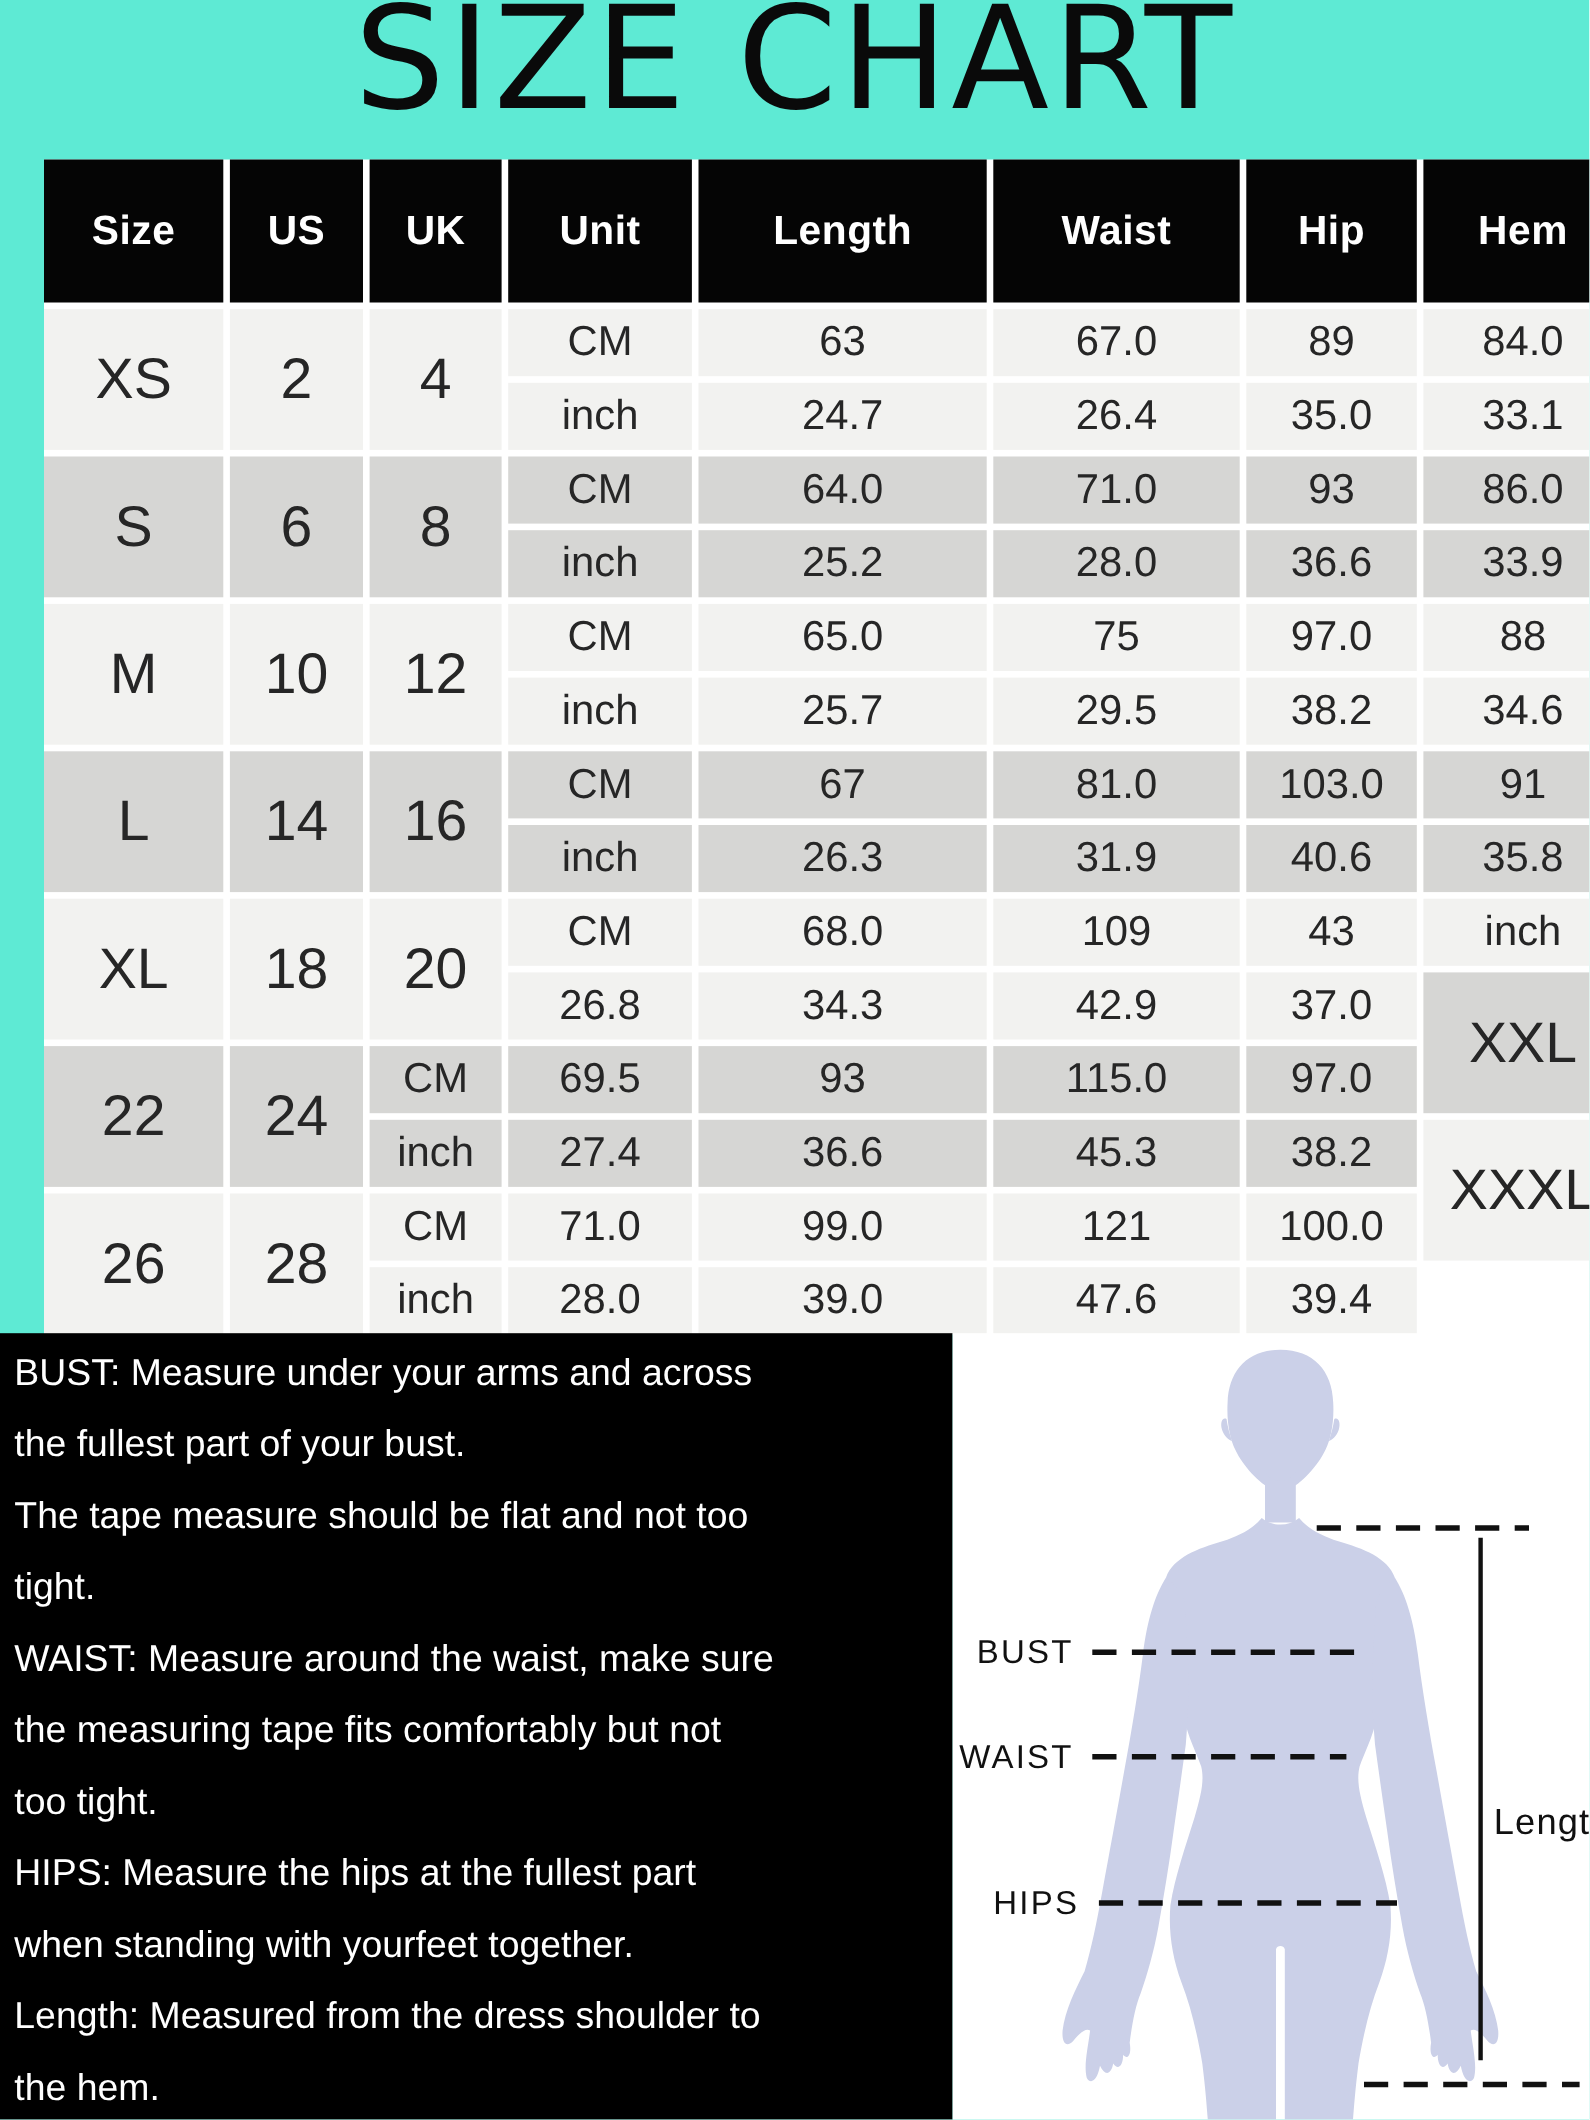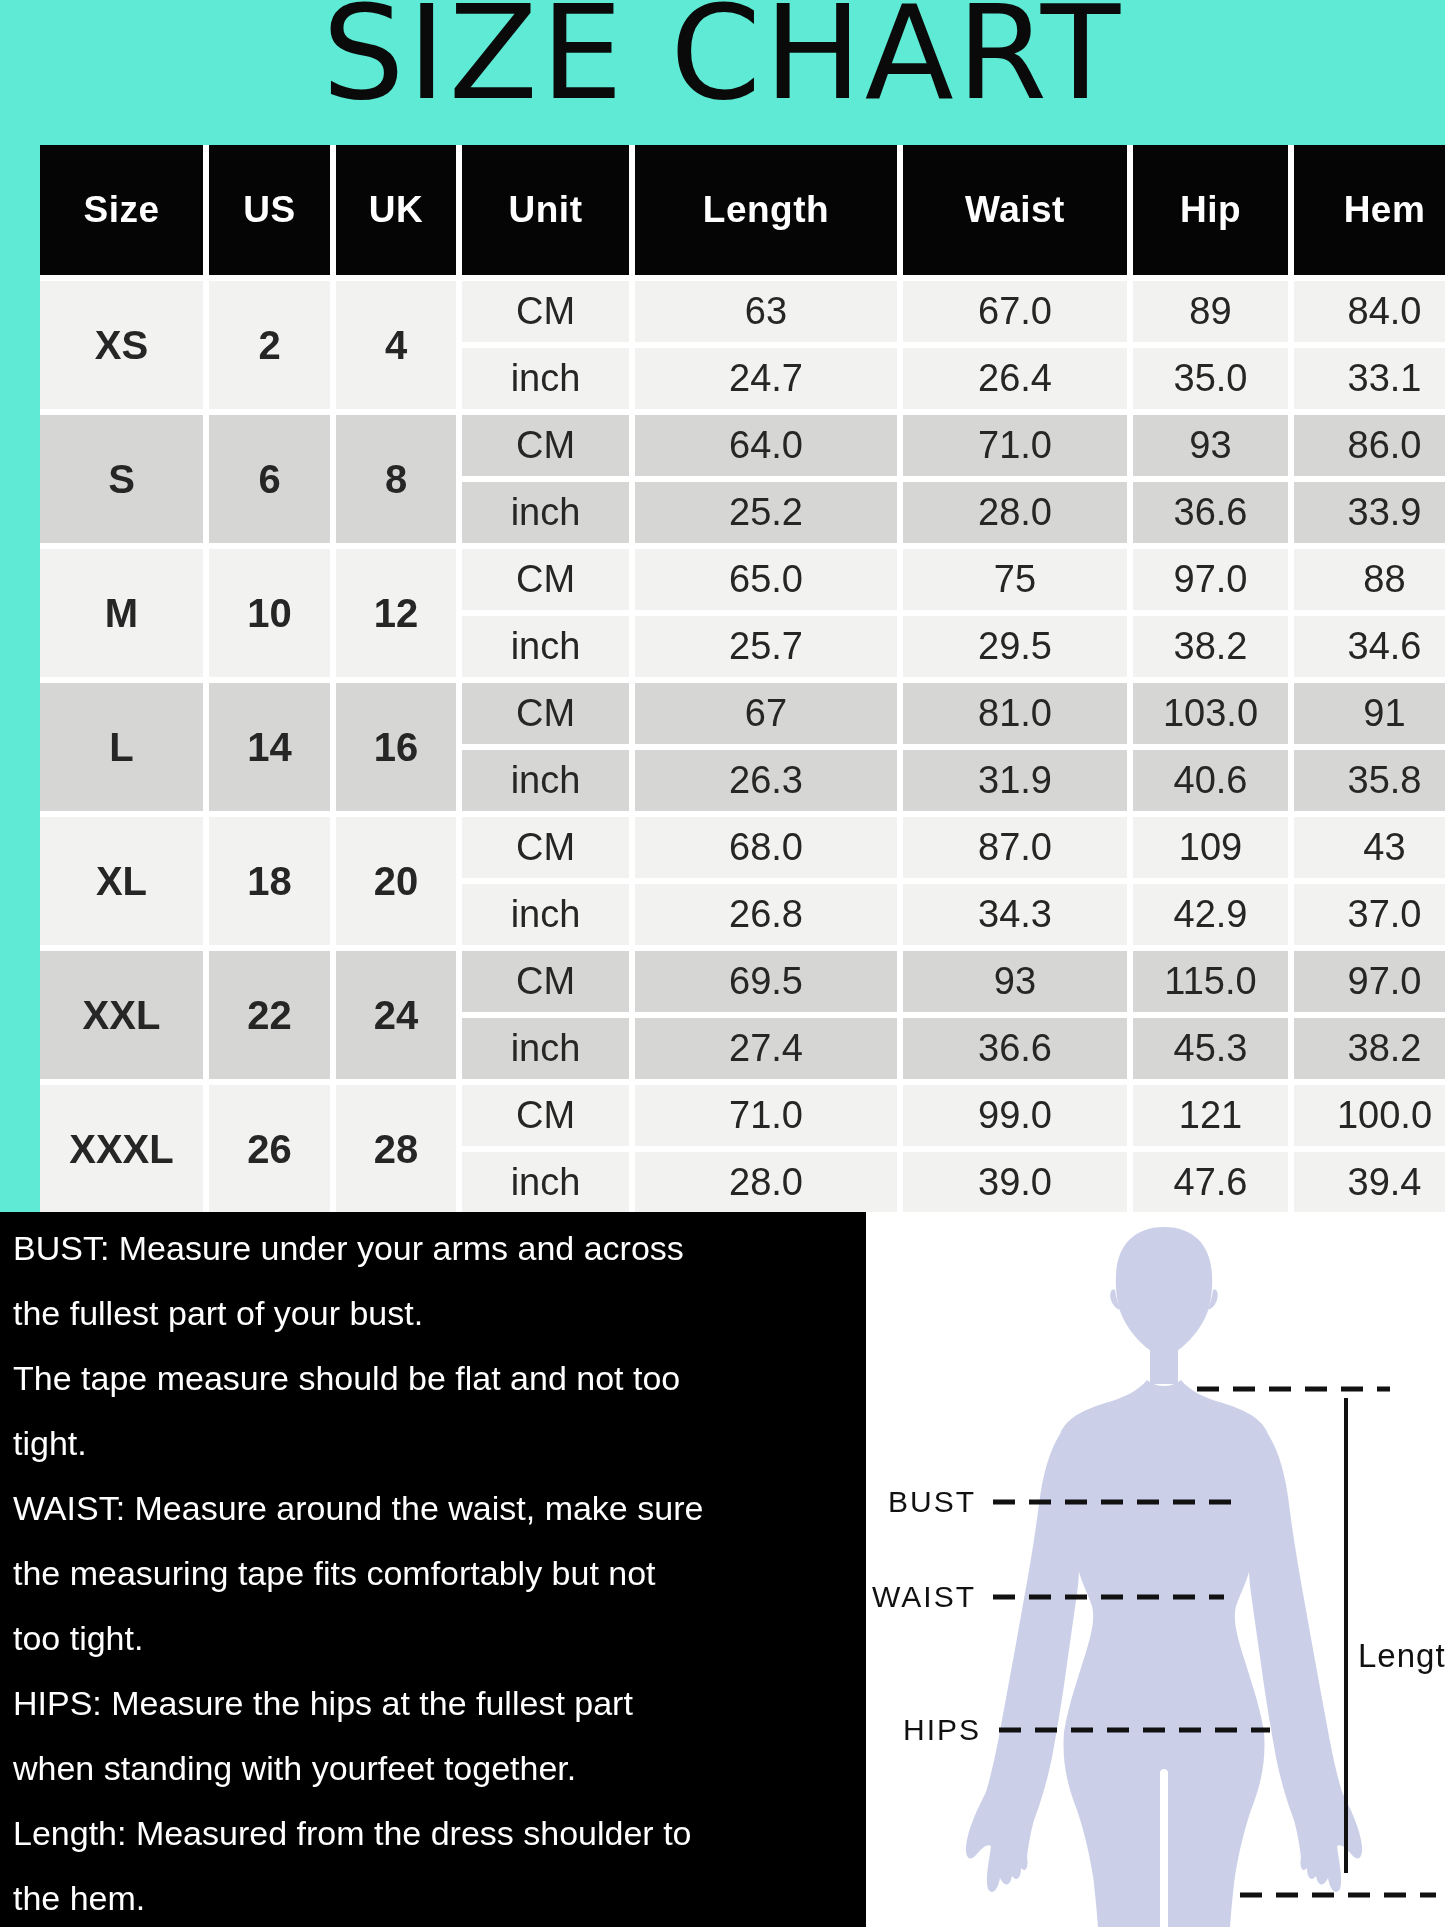--- a/index.html
+++ b/index.html
@@ -30,21 +30,21 @@
   }
   .hcell {
     background: #050505; color: #ffffff;
     display: flex; align-items: center; justify-content: center;
     font-size: 37px; font-weight: 700; letter-spacing: 0.5px;
   }
   .cell {
     display: flex; align-items: center; justify-content: center;
     font-size: 38px; color: #262626;
   }
-  .cell.span2 { grid-row: span 2; font-size: 40px; font-weight: bold; }
+  .cell.span2 { grid-row: span 2; font-size: 52px; }
   .row-light { background: #f2f2f0; }
   .row-dark  { background: #d6d6d4; }
   .black-panel {
     position: absolute; left: 0; top: 1212px;
     width: 866px; height: 715px;
     background: #000000; color: #ffffff;
     padding: 4px 0 0 13px;
     overflow: hidden;
   }
   .black-panel .iline {
@@ -128,21 +128,20 @@
       <div class="cell row-dark">inch</div>
       <div class="cell row-dark">26.3</div>
       <div class="cell row-dark">31.9</div>
       <div class="cell row-dark">40.6</div>
       <div class="cell row-dark">35.8</div>
       <div class="cell span2 row-light">XL</div>
       <div class="cell span2 row-light">18</div>
       <div class="cell span2 row-light">20</div>
       <div class="cell row-light">CM</div>
       <div class="cell row-light">68.0</div>
-      <div class="cell row-light">87.0</div>
       <div class="cell row-light">109</div>
       <div class="cell row-light">43</div>
       <div class="cell row-light">inch</div>
       <div class="cell row-light">26.8</div>
       <div class="cell row-light">34.3</div>
       <div class="cell row-light">42.9</div>
       <div class="cell row-light">37.0</div>
       <div class="cell span2 row-dark">XXL</div>
       <div class="cell span2 row-dark">22</div>
       <div class="cell span2 row-dark">24</div>

